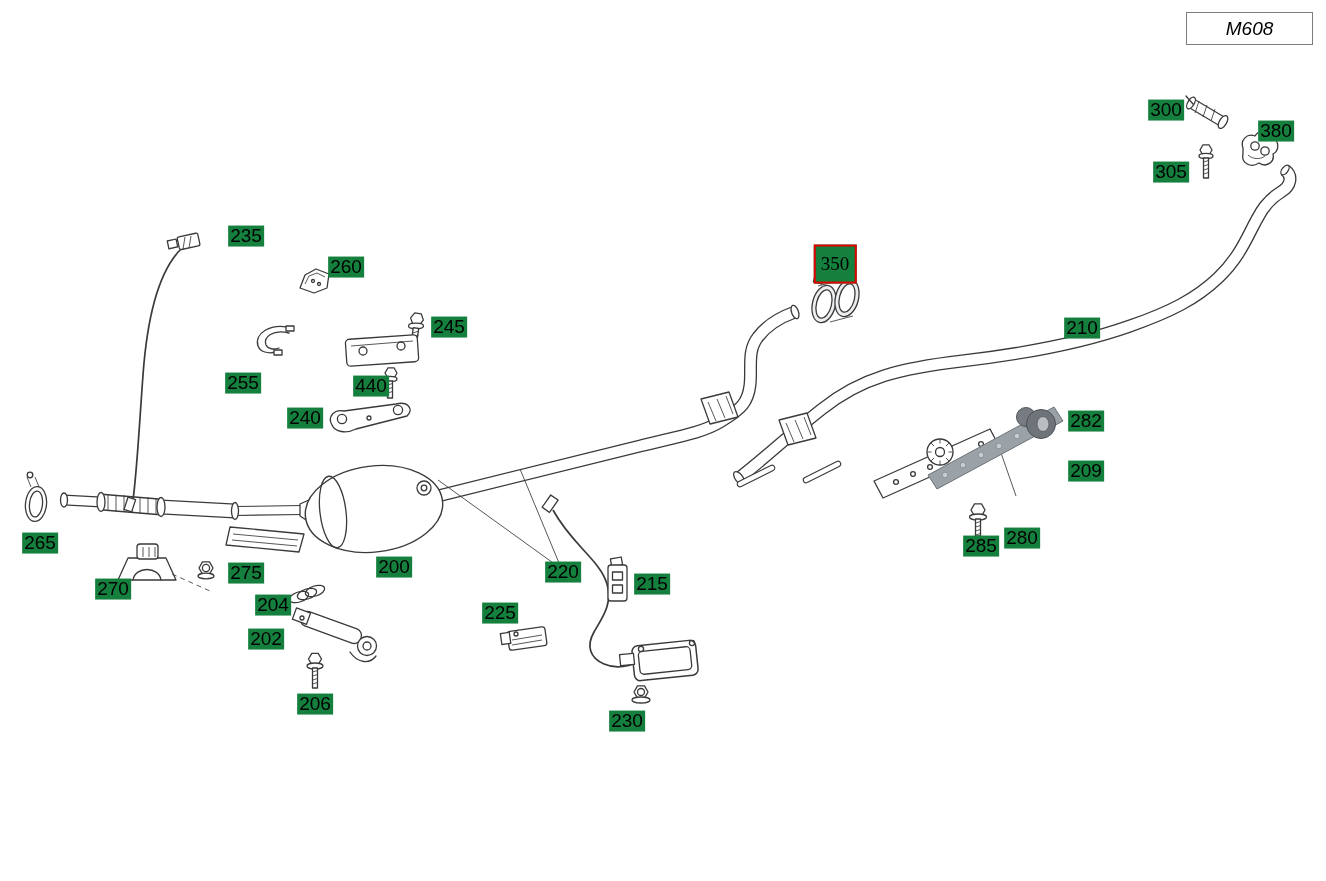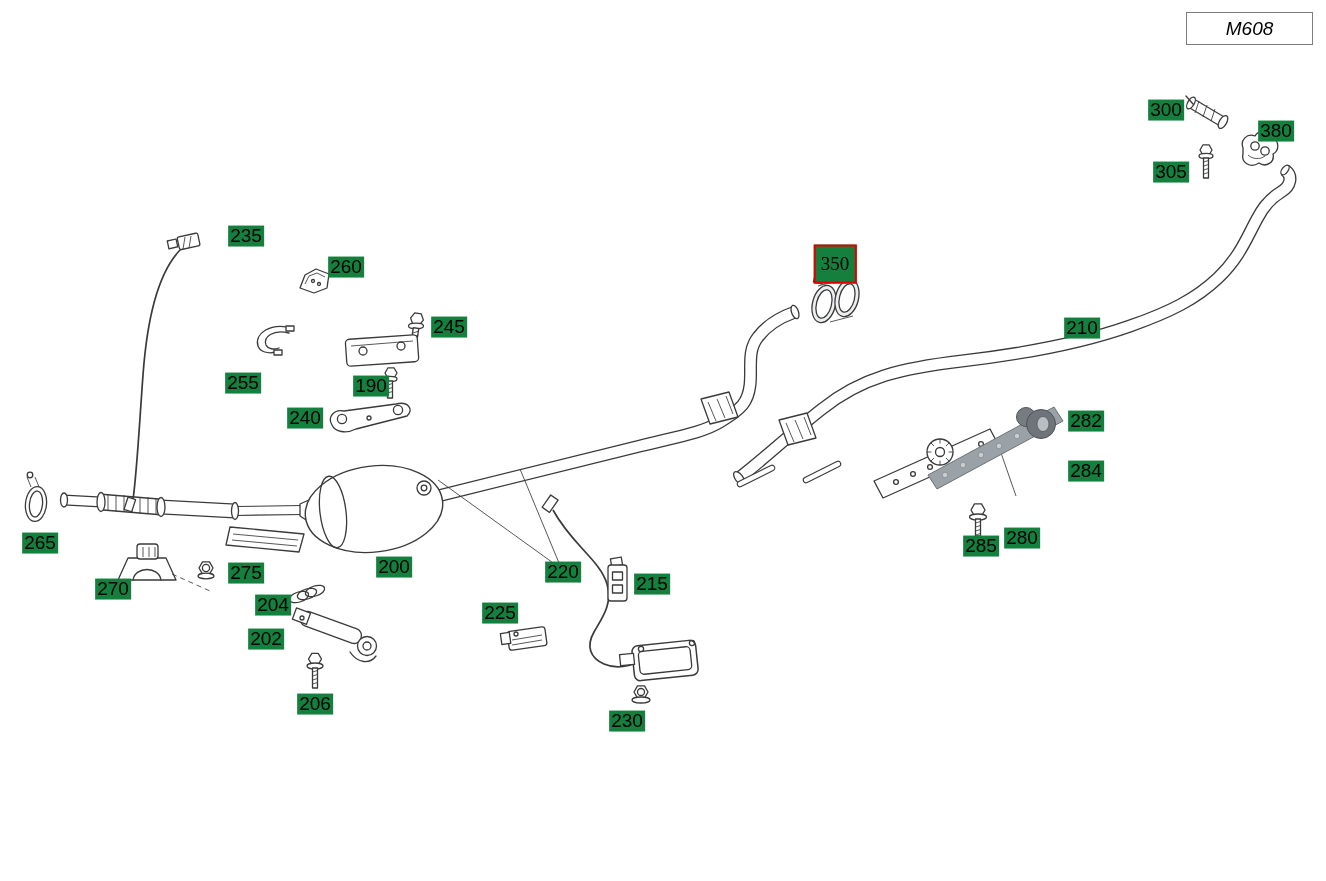--- a/index.html
+++ b/index.html
@@ -291,40 +291,40 @@
       <ellipse class="fw" cx="641" cy="700" rx="9" ry="3"></ellipse>
     </g>
 
   </svg>
 
   <div>
       <div class="part-label" style="left: 246px; top: 236px;">235</div>
       <div class="part-label" style="left: 346px; top: 267px;">260</div>
       <div class="part-label" style="left: 449px; top: 327px;">245</div>
       <div class="part-label" style="left: 243px; top: 353px; margin-top: 30px;">255</div>
-      <div class="part-label" style="left: 371px; top: 386px;">190</div>
+      <div class="part-label" style="left: 371px; top: 386px;">440</div>
       <div class="part-label" style="left: 305px; top: 418px;">240</div>
       <div class="part-label" style="left: 40px; top: 543px;">265</div>
       <div class="part-label" style="left: 113px; top: 589px;">270</div>
       <div class="part-label" style="left: 246px; top: 573px;">275</div>
       <div class="part-label" style="left: 273px; top: 605px;">204</div>
       <div class="part-label" style="left: 266px; top: 639px;">202</div>
       <div class="part-label" style="left: 315px; top: 704px;">206</div>
       <div class="part-label" style="left: 394px; top: 567px;">200</div>
       <div class="part-label" style="left: 500px; top: 613px;">225</div>
       <div class="part-label" style="left: 563px; top: 572px;">220</div>
       <div class="part-label" style="left: 652px; top: 584px;">215</div>
       <div class="part-label" style="left: 627px; top: 721px;">230</div>
       <div class="part-label highlighted" style="left: 835px; top: 264px;">350</div>
       <div class="part-label" style="left: 1082px; top: 328px;">210</div>
       <div class="part-label" style="left: 1166px; top: 110px;">300</div>
       <div class="part-label" style="left: 1171px; top: 172px;">305</div>
       <div class="part-label" style="left: 1276px; top: 131px;">380</div>
       <div class="part-label" style="left: 1086px; top: 421px;">282</div>
-      <div class="part-label" style="left: 1086px; top: 471px;">284</div>
+      <div class="part-label" style="left: 1086px; top: 471px;">209</div>
       <div class="part-label" style="left: 1022px; top: 506px; margin-top: 32px;">280</div>
       <div class="part-label" style="left: 981px; top: 546px;">285</div>
     </div>
 
   <div class="code-box">
     <span>M608</span>
   </div>
 
 </div>
 

